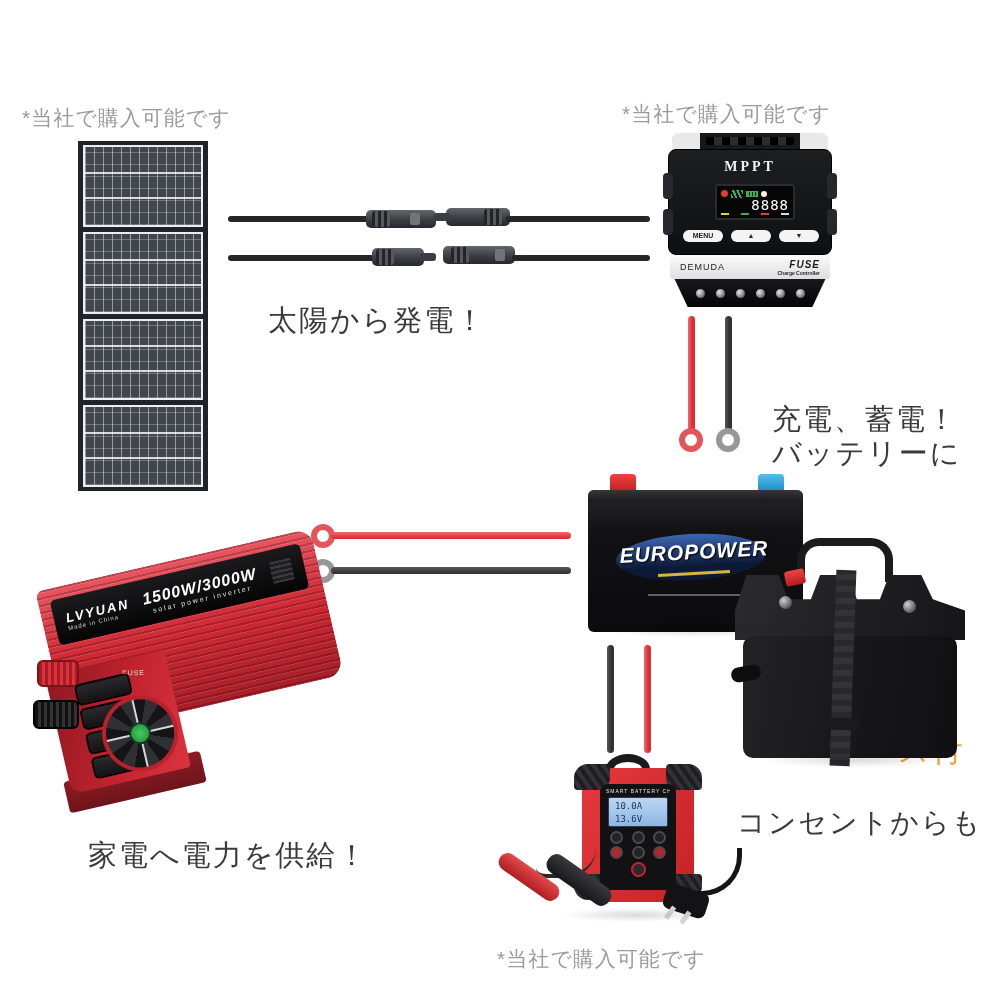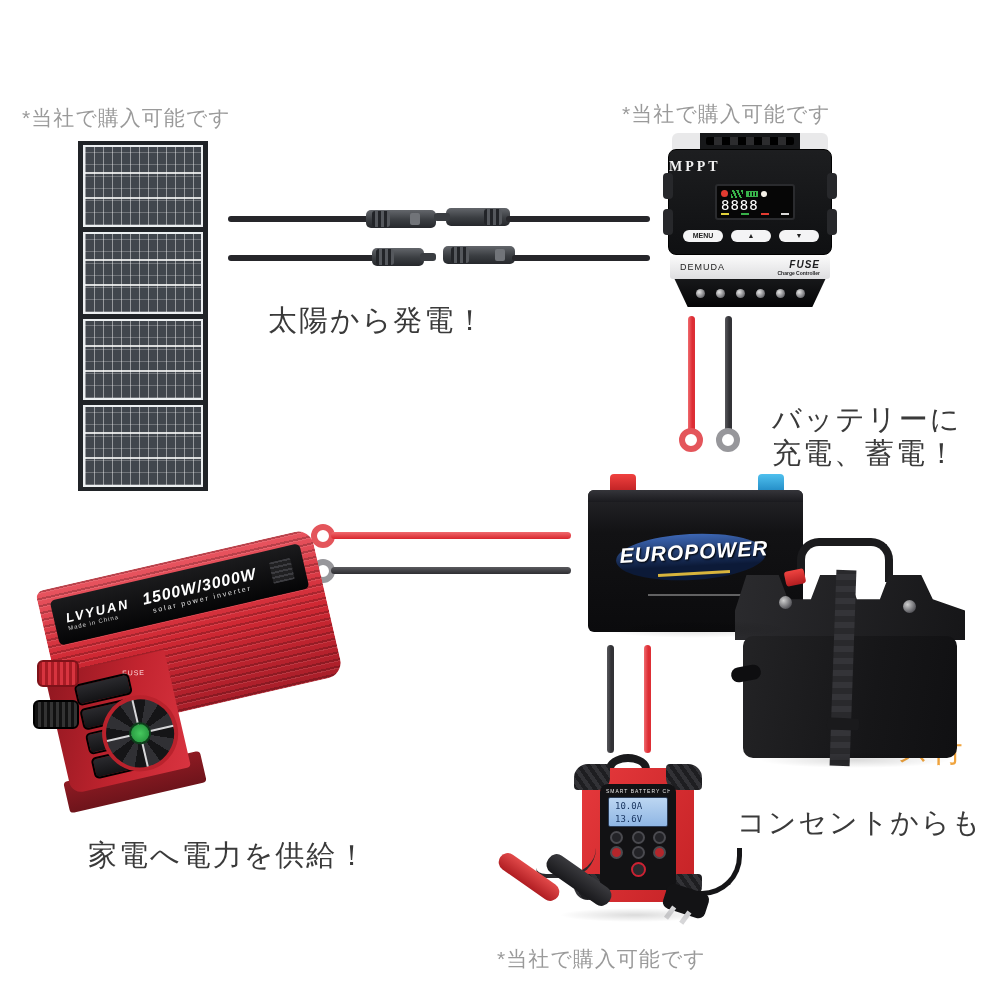--- a/index.html
+++ b/index.html
@@ -27,28 +27,28 @@
   .mc4 .band{position:absolute;top:3px;bottom:3px;width:10px;background:#717479;border-radius:2px}
   .mc4 .pin{position:absolute;top:5px;width:16px;height:8px;background:#3a3d41;border-radius:3px}
 
   
   .ctrl{left:668px;top:133px;width:164px;height:184px}
   .ctrl .topbar{position:absolute;left:4px;top:0;width:156px;height:24px;border-radius:6px 6px 0 0;
     background:linear-gradient(90deg,#e9e9ea 0 18%, #17181a 18% 82%, #e9e9ea 82%);}
   .ctrl .vents{position:absolute;left:38px;top:4px;width:88px;height:8px;background:repeating-linear-gradient(90deg,#000 0 8px,#2c2c2e 8px 16px);border-radius:2px}
   .ctrl .face{position:absolute;left:0;top:16px;width:164px;height:106px;background:linear-gradient(#1d1e20,#0f1012);border-radius:8px;border:1px solid #000}
   .ctrl .tab{position:absolute;width:10px;height:26px;background:#27282b;border-radius:4px}
-  .ctrl .mppt{position:absolute;left:0;right:0;top:9px;color:#f2f2f2;font-family:"Liberation Serif","DejaVu Serif",serif;font-weight:bold;font-size:14px;letter-spacing:3px}
+  .ctrl .mppt{position:absolute;left:0;right:0;top:9px;text-align:center;color:#f2f2f2;font-family:"Liberation Serif","DejaVu Serif",serif;font-weight:bold;font-size:14px;letter-spacing:3px}
   .ctrl .lcd{position:absolute;left:46px;top:34px;width:80px;height:36px;background:#060606;border:2px solid #2a2b2e;border-radius:3px;padding:3px 4px}
   .lcd .row1{display:flex;align-items:center;gap:3px;height:9px}
   .lcd .sun{width:7px;height:7px;border-radius:50%;background:#e23b30}
   .lcd .bars{width:12px;height:8px;background:repeating-linear-gradient(65deg,#38b24a 0 2px,transparent 2px 4px)}
   .lcd .batt{width:12px;height:6px;border:1px solid #38b24a;background:repeating-linear-gradient(90deg,#38b24a 0 2px,transparent 2px 3px)}
   .lcd .bulb{width:6px;height:6px;border-radius:50%;background:#f5f2e8}
-  .lcd .digits{color:#fff;font-family:"DejaVu Sans Mono",monospace;font-size:14px;line-height:14px;letter-spacing:1px;text-align:left}
+  .lcd .digits{color:#fff;font-family:"DejaVu Sans Mono",monospace;font-size:14px;line-height:14px;letter-spacing:1px;text-align:right}
   .lcd .row3{display:flex;justify-content:space-between;margin-top:1px}
   .lcd .row3 i{display:block;width:8px;height:2px}
   .ctrl .btnrow{position:absolute;left:14px;top:80px;width:136px;display:flex;justify-content:space-between}
   .ctrl .btn{width:40px;height:12px;background:#f4f4f5;border-radius:6px;color:#222;font-size:7px;line-height:12px;text-align:center;font-weight:bold}
   .ctrl .band2{position:absolute;left:2px;top:122px;width:160px;height:24px;background:linear-gradient(#fbfbfb,#dedee0);border-radius:3px;display:flex;align-items:center;justify-content:space-between;padding:0 10px}
   .ctrl .brand{font-size:9px;font-weight:normal;letter-spacing:1px;color:#222}
   .ctrl .solarlogo{text-align:right;color:#1d1d1f}
   .ctrl .solarlogo .s1{font-size:10px;font-weight:bold;font-style:italic;letter-spacing:1px}
   .ctrl .solarlogo .s2{font-size:5px;font-weight:bold}
   .ctrl .terms{position:absolute;left:0;top:146px;width:164px;height:28px;background:linear-gradient(#17181a,#050506);clip-path:polygon(4% 0,96% 0,88% 100%,12% 100%);display:flex;align-items:center;justify-content:center;gap:11px}
@@ -141,22 +141,22 @@
 </style>
 </head>
 <body>
 
 <div class="abs note" style="left:22px;top:104px">*当社で購入可能です</div>
 <div class="abs note" style="left:622px;top:100px">*当社で購入可能です</div>
 <div class="abs note" style="left:497px;top:945px">*当社で購入可能です</div>
 
 <div class="abs caption" style="left:268px;top:303px">太陽から発電！</div>
 <div class="abs caption" style="left:772px;top:402px">
+  <div>充電、蓄電！</div>
   <div>バッテリーに</div>
-  <div>充電、蓄電！</div>
 </div>
 <div class="abs caption orange" style="left:831px;top:733px;font-size:31px">ケース付</div>
 <div class="abs caption" style="left:737px;top:806px;font-size:28px">
   <div>コンセントからも</div>
 </div>
 <div class="abs caption" style="left:88px;top:838px">家電へ電力を供給！</div>
 
 <div class="abs solar">
   <div class="sp-cell"></div>
   <div class="sp-cell"></div>

